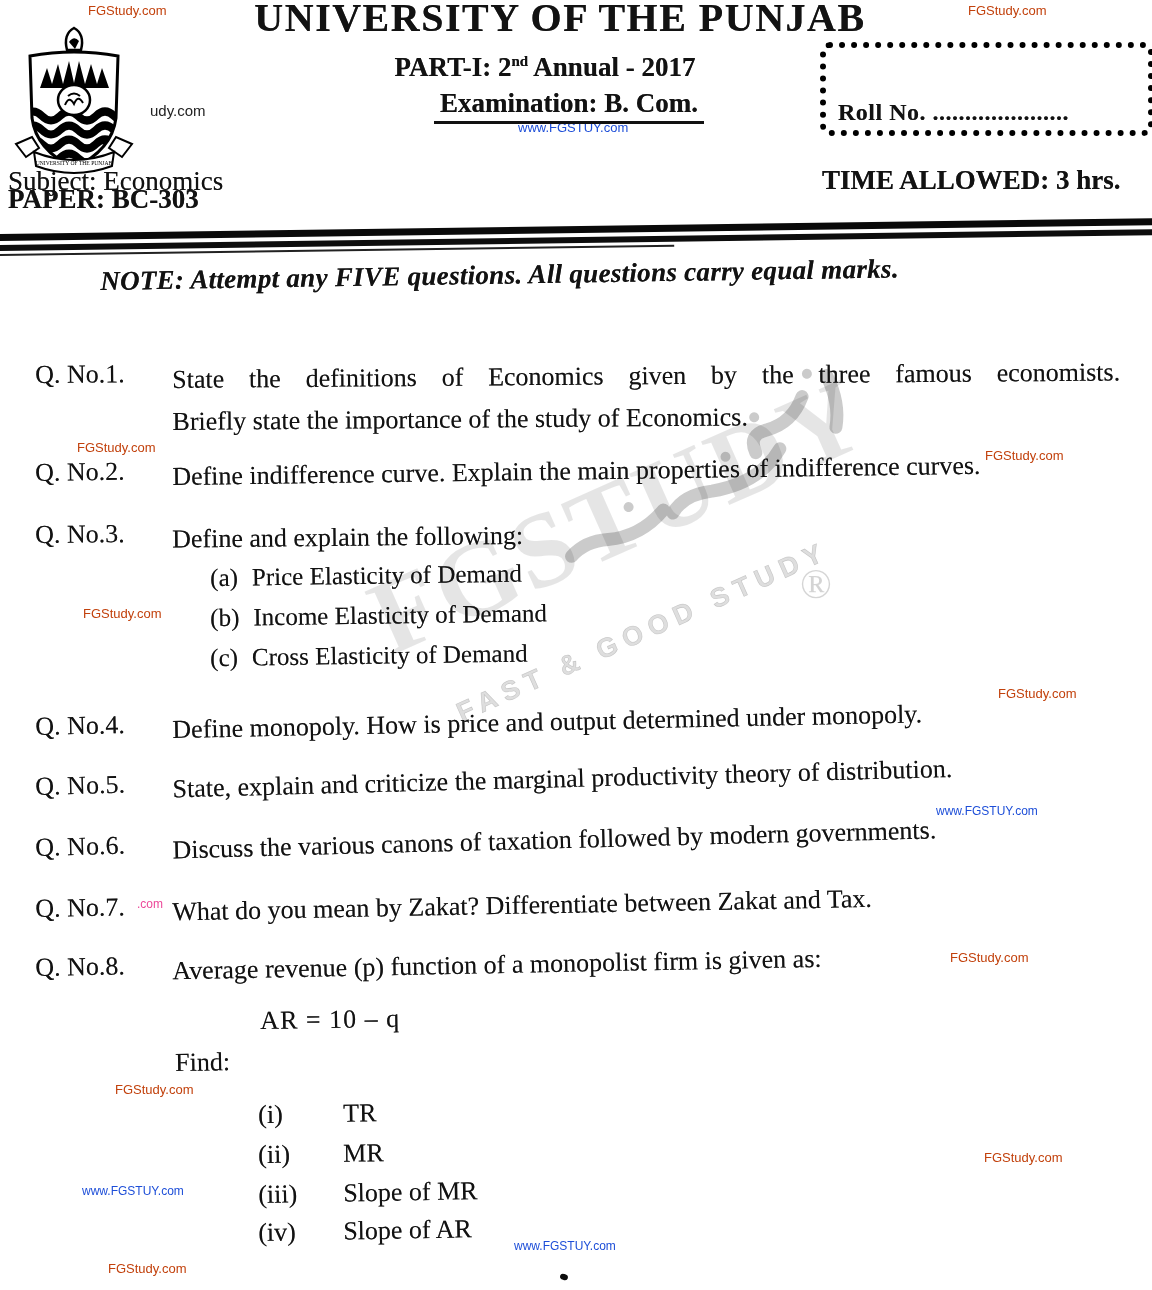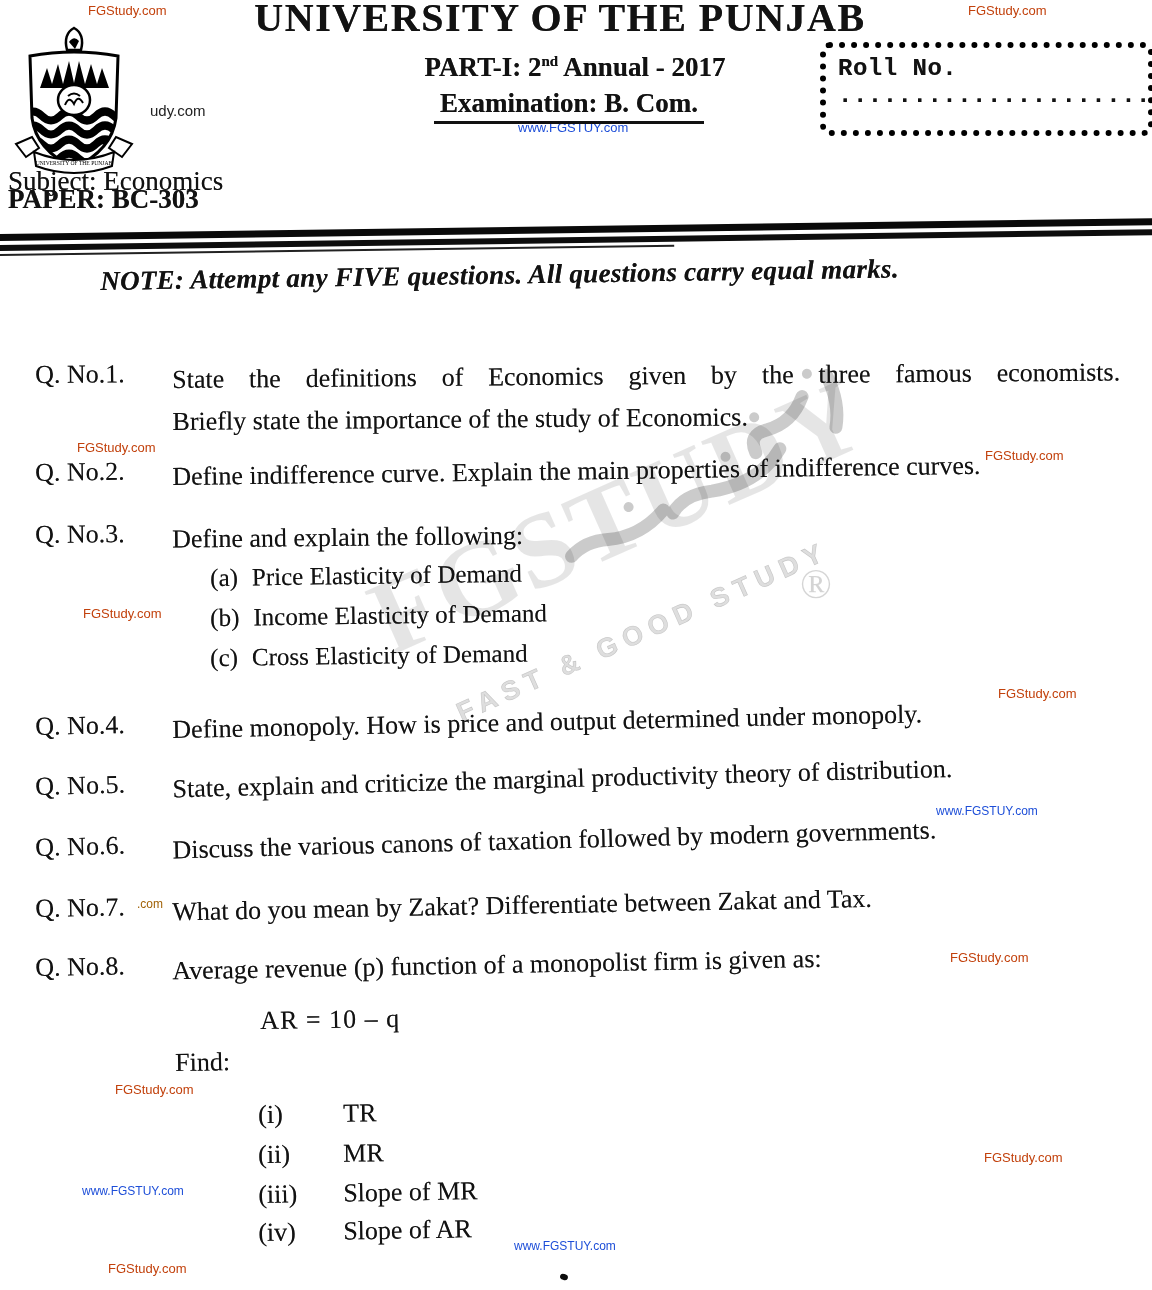--- a/index.html
+++ b/index.html
@@ -8,33 +8,33 @@
     font-family:"Liberation Serif", serif; color:#121212; overflow:hidden;
   }
   .abs { position:absolute; }
   .scan { text-shadow: 0 0 0.5px rgba(0,0,0,0.65); }
   .scan-soft { text-shadow: 0 0 0.35px rgba(0,0,0,0.5); }
 
   
   .uni-title { left:0; top:-6px; width:1120px; text-align:center;
     font-size:40px; font-weight:bold; letter-spacing:1.5px; transform:scaleY(1.02); }
   .part-line { left:0; top:52px; width:1090px; text-align:center;
-    font-size:27px; font-weight:bold;padding-left:30px; }
+    font-size:27px; font-weight:bold; }
   .part-line sup { font-size:15px; }
   .exam-line { left:0; top:88px; width:1090px; text-align:center; font-size:27px; font-weight:bold; }
   .exam-line .ul { border-bottom:3px solid #111; padding:0 6px 3px 6px;margin-left:48px; }
   .subject-line { left:8px; top:166px; font-size:27px; font-weight:normal; }
   .paper-line { left:8px; top:184px; font-size:27px; font-weight:bold; }
   .time-line { left:822px; top:165px; font-size:27px; font-weight:bold; }
   .marks-line { left:822px; top:199px; font-size:27px; font-weight:bold; }
 
   .rollbox { left:820px; top:42px; width:322px; height:82px;
     border:6px dotted #000; border-radius:10px; }
-  .rollbox .roll-label { position:absolute; left:12px; bottom:21px;
-    font-size:24px; font-weight:bold; letter-spacing:0.5px;font-family:Liberation Mono, monospace; }
+  .rollbox .roll-label { position:absolute; left:12px; bottom:4px;
+    font-size:24px; font-weight:bold; letter-spacing:0.5px; }
 
   
   .rule-wrap { left:-8px; top:234px; width:1175px; transform:rotate(-0.78deg); transform-origin:left top; }
   .rule-bar1 { height:7px; background:#0a0a0a; }
   .rule-gap  { height:4px; }
   .rule-bar2 { height:6px; background:#0d0d0d; }
   .rule-thin { height:2px; background:#222; width:58%; margin-top:3px; }
 
   .note-line { left:100px; top:266px; font-size:27px; font-weight:bold; font-style:italic;
     transform:rotate(-0.9deg); transform-origin:left top; letter-spacing:0.3px; }
@@ -51,21 +51,21 @@
     transform:rotate(-0.9deg); transform-origin:left top; letter-spacing:1px; }
   .find-label { position:absolute; left:175px; top:1048px; font-size:26px;
     transform:rotate(-0.9deg); transform-origin:left top; }
   .find-row { position:absolute; left:258px; display:flex; font-size:26px;
     transform-origin:left top; }
   .find-roman { flex:0 0 85px; }
 
   
   .wm { position:absolute; font-family:"Liberation Sans", sans-serif; font-size:13px; color:#c2410c; }
   .wm-mid { color:#1d4ed8; }
-  .wm-faint { color:#a16207; font-size:12px; }
+  .wm-faint { color:#ec4899; font-size:12px; }
   .wm-big { position:absolute; left:352px; top:568px; font-size:106px; font-weight:bold;
     color:rgba(0,0,0,0.10); letter-spacing:3px; transform:rotate(-24deg);
     transform-origin:left top; white-space:nowrap; }
   .wm-reg { position:absolute; left:800px; top:560px; font-size:42px; color:rgba(0,0,0,0.17); }
   .wm-tagline { position:absolute; left:452px; top:700px; font-size:27px; font-weight:bold;
     font-family:"Liberation Sans", sans-serif; letter-spacing:7px; color:rgba(0,0,0,0.13);
     -webkit-text-stroke:0.6px rgba(0,0,0,0.18);
     transform:rotate(-24deg); transform-origin:left top; white-space:nowrap; }
   .urdu-svg { position:absolute; left:520px; top:462px; transform:rotate(-19deg);
     transform-origin:left top; opacity:0.20; }
@@ -107,20 +107,21 @@
   <div class="abs uni-title scan">UNIVERSITY OF THE PUNJAB</div>
   <div class="abs part-line scan"><span>PART-I: 2</span><sup>nd</sup><span> Annual - 2017</span></div>
   <div class="abs exam-line scan"><span class="ul">Examination: B. Com.</span></div>
 
   <div class="abs rollbox">
     <div class="roll-label scan-soft">Roll No. .....................</div>
   </div>
 
   <div class="abs subject-line scan">Subject: Economics</div>
   <div class="abs paper-line scan">PAPER: BC-303</div>
+  <div class="abs time-line scan">TIME ALLOWED: 3 hrs.</div>
 
   <div class="abs rule-wrap">
     <div class="rule-bar1"></div>
     <div class="rule-gap"></div>
     <div class="rule-bar2"></div>
     <div class="rule-thin"></div>
   </div>
 
   <div class="abs note-line scan">NOTE: Attempt any FIVE questions. All questions carry equal marks.</div>
 

